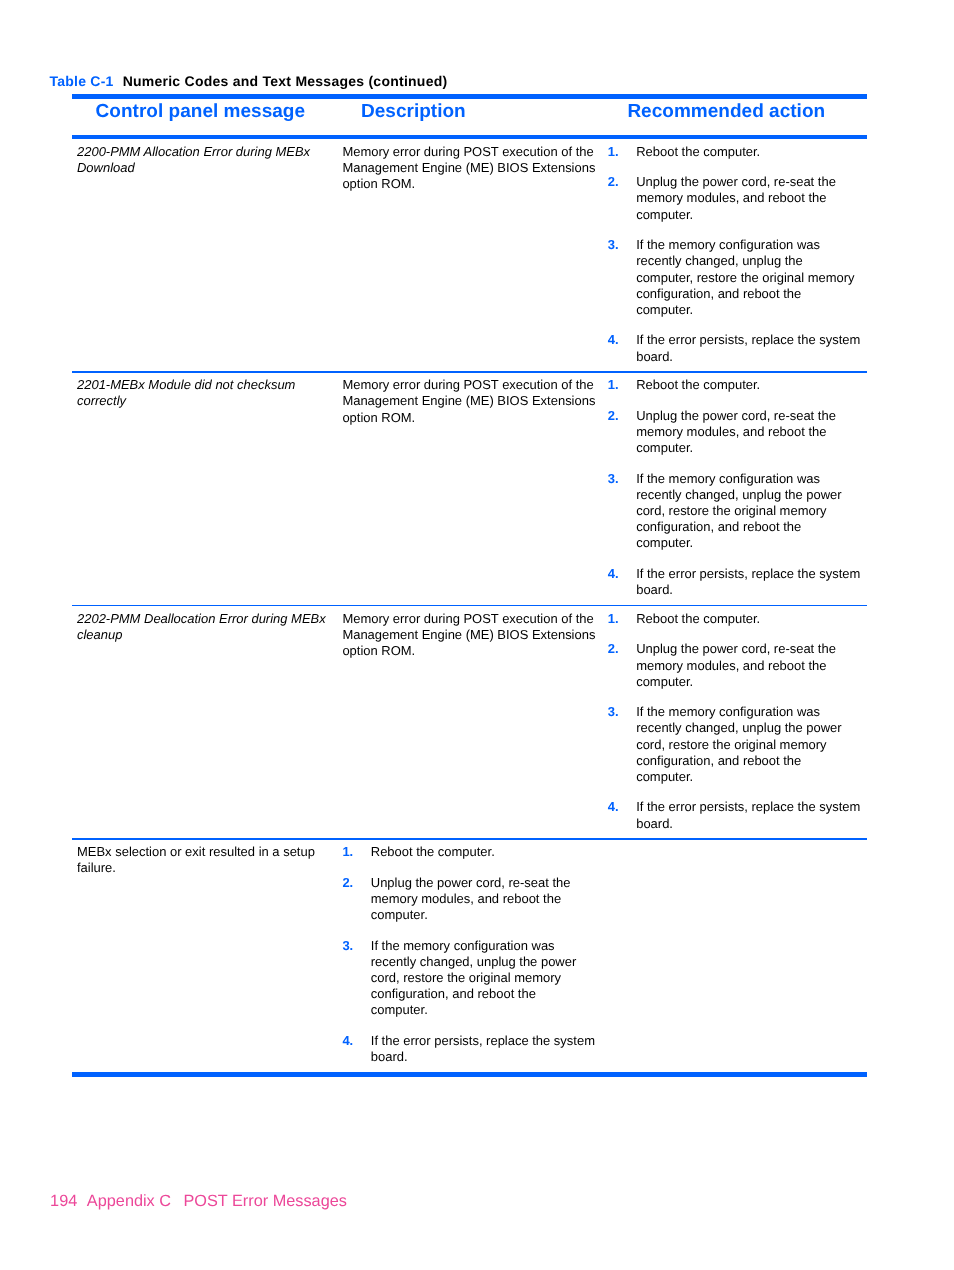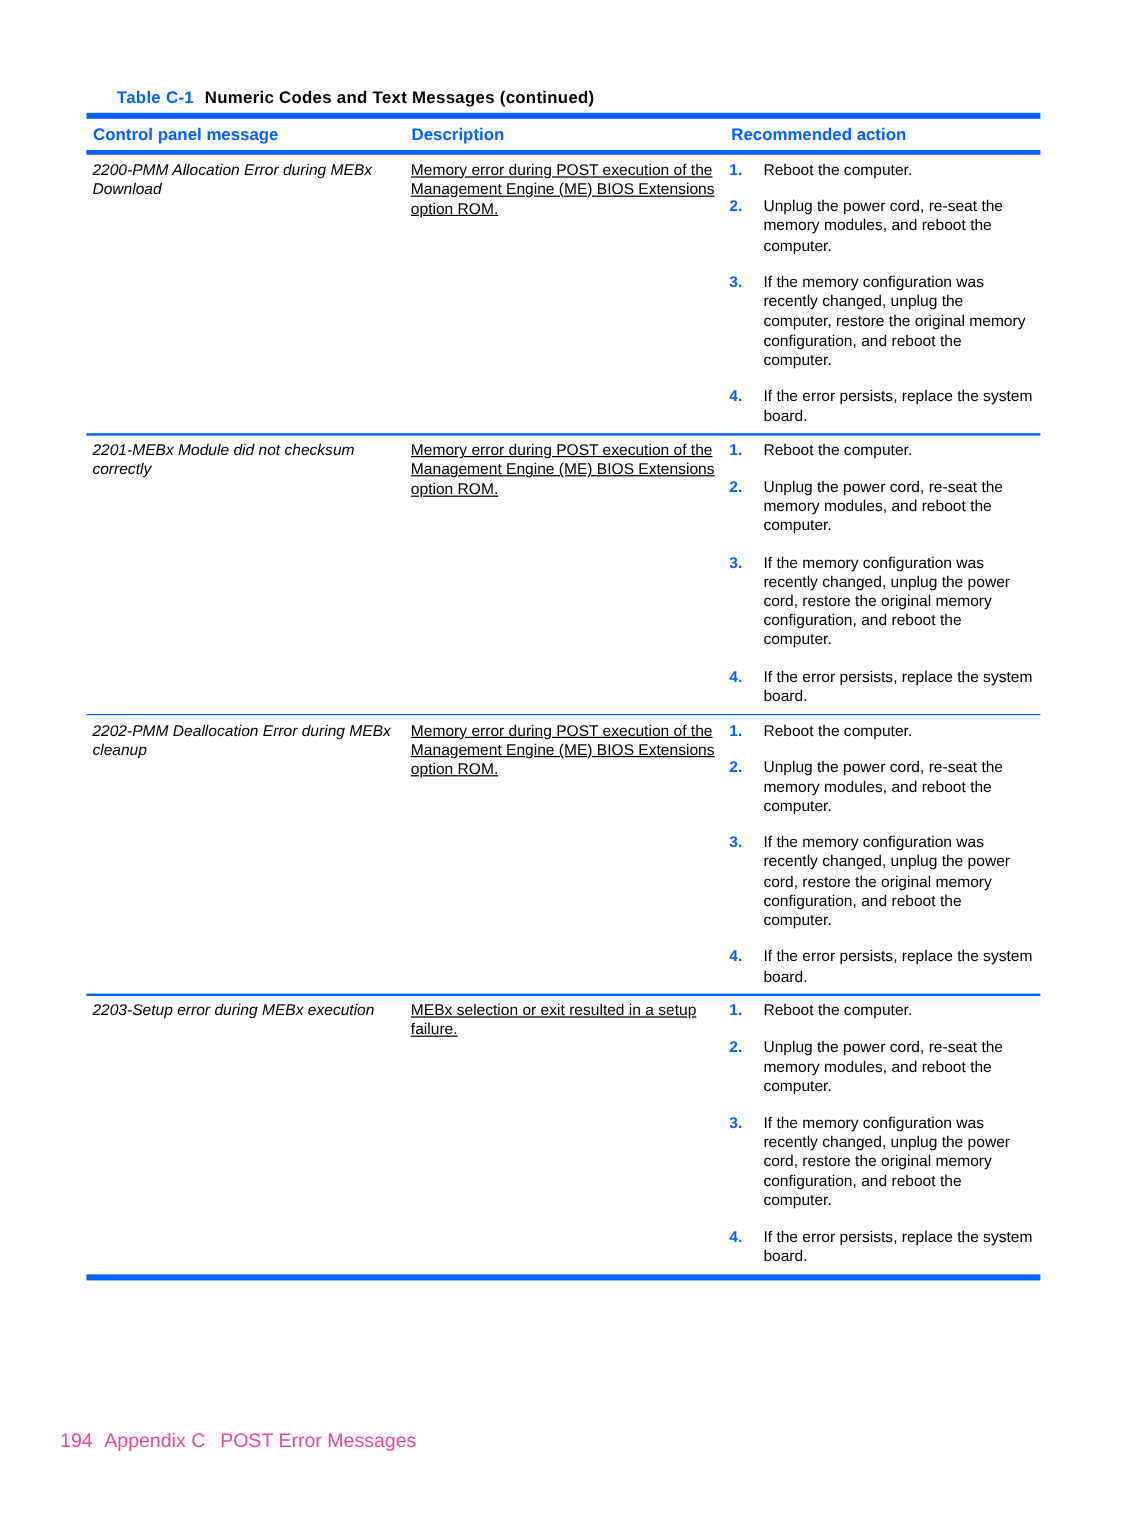--- a/index.html
+++ b/index.html
@@ -9,46 +9,46 @@
     font-family:"Liberation Sans", sans-serif;
     -webkit-font-smoothing:antialiased;
     text-rendering:geometricPrecision;
   }
   .page { position:relative; width:954px; height:1270px; overflow:hidden; }
 
   
   .caption {
     position:absolute; left:49.4px; top:73.4px;
     font-size:14px; font-weight:bold; letter-spacing:0.25px;
-    color:#000000; white-space:nowrap; line-height:16px;margin-left:48px;
+    color:#000000; white-space:nowrap; line-height:16px;
   }
   .caption .tnum { color:#0062ff; }
   .caption .sp { display:inline-block; width:9px; }
 
   
   .tbl { position:absolute; left:72px; top:93.8px; width:795px; }
   .rule-top    { height:5.2px; background:#0062ff; }
   .rule-head   { height:4.2px; background:#0062ff; }
   .rule-row    { height:1.6px;   background:#0062ff; }
   .rule-bottom { height:5.2px; background:#0062ff; }
 
   .grid { display:flex; }
   .c1 { width:265.4px; }
   .c2 { width:266.4px; }
   .c3 { width:263.2px; }
 
-  .hdr { font-size:14px; font-weight:bold; color:#0062ff; line-height:16.15px;
+  .hdr { font-size:19px; font-weight:bold; color:#0062ff; line-height:16.15px;
          letter-spacing:0.02px;
-         padding-top:5.1px; padding-bottom:5px; padding-left:5.6px; }
+         padding-top:5.1px; padding-bottom:15px; padding-left:5.6px;margin-left:18px; }
 
   .cell { font-size:12.97px; color:#000000; line-height:16.15px; padding-left:5px; }
   .body-row { padding-top:4.3px; padding-bottom:6.6px; }
 
   .c1 .cell { width:252px;font-style:italic; }
-  .c2 .cell { width:255px;text-decoration:underline; }
+  .c2 .cell { width:255px; }
   .c3 .cell { padding-left:4px; }
 
   .step { position:relative; padding-left:28.4px; width:224.9px; }
   .step + .step { margin-top:14.45px; }
   .step .n { position:absolute; left:0; top:0; color:#0062ff; font-weight:bold; }
 
   
   .footer {
     position:absolute; left:50.1px; top:1192.4px;
     font-size:16.3px; font-weight:normal; letter-spacing:0px;
@@ -133,23 +133,20 @@
                 <div class="step"><span class="n">2.</span><span>Unplug the power cord, re-seat the memory modules, and reboot the computer.</span></div>
                 <div class="step"><span class="n">3.</span><span>If the memory configuration was recently changed, unplug the power cord, restore the original memory configuration, and reboot the computer.</span></div>
                 <div class="step"><span class="n">4.</span><span>If the error persists, replace the system board.</span></div>
               </div>
             </div>
           </div>
           <div class="rule-row"></div>
         </div>
         <div>
           <div class="grid">
-            <div class="c1">
-              <div class="cell body-row">2203-Setup error during MEBx execution</div>
-            </div>
             <div class="c2">
               <div class="cell body-row">MEBx selection or exit resulted in a setup failure.</div>
             </div>
             <div class="c3">
               <div class="cell body-row">
                 <div class="step"><span class="n">1.</span><span>Reboot the computer.</span></div>
                 <div class="step"><span class="n">2.</span><span>Unplug the power cord, re-seat the memory modules, and reboot the computer.</span></div>
                 <div class="step"><span class="n">3.</span><span>If the memory configuration was recently changed, unplug the power cord, restore the original memory configuration, and reboot the computer.</span></div>
                 <div class="step"><span class="n">4.</span><span>If the error persists, replace the system board.</span></div>
               </div>

